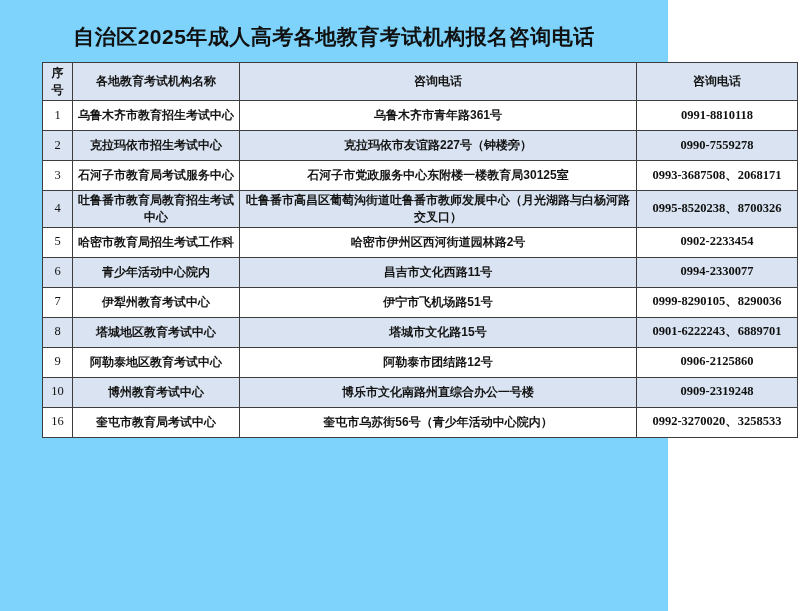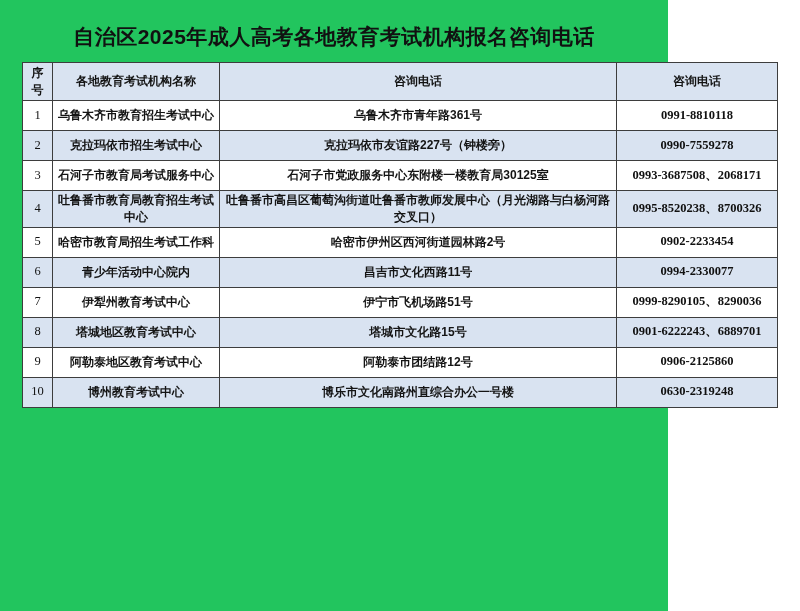--- a/index.html
+++ b/index.html
@@ -7,36 +7,36 @@
     padding: 0;
     background: #ffffff;
     width: 800px;
     height: 611px;
     overflow: hidden;
     font-family: "Liberation Sans", "DejaVu Sans", sans-serif;
   }
   .page {
     width: 668px;
     height: 611px;
-    background: #22c55e;
+    background: #7dd3fc;
   }
   .title {
     padding-top: 26px;
     line-height: 22px;
     text-align: center;
     font-size: 21px;
     font-weight: 700;
     color: #111111;
     letter-spacing: 0.5px;
   }
   table.phone-table {
     border-collapse: collapse;
     table-layout: fixed;
     width: 755px;
-    margin: 14px 0 0 22px;
+    margin: 14px 0 0 42px;
     background: #ffffff;
   }
   .phone-table th, .phone-table td {
     border: 1px solid #3d3d3d;
     text-align: center;
     vertical-align: middle;
     padding: 1px 5px;
     box-sizing: border-box;
     line-height: 1.4;
     overflow: hidden;
@@ -154,23 +154,29 @@
     <td class="num">9</td>
     <td class="name">阿勒泰地区教育考试中心</td>
     <td class="addr">阿勒泰市团结路12号</td>
     <td class="num phone">0906-2125860</td>
   </tr>
 
   <tr>
     <td class="num">10</td>
     <td class="name">博州教育考试中心</td>
     <td class="addr">博乐市文化南路州直综合办公一号楼</td>
-    <td class="num phone">0630-2319248</td>
+    <td class="num phone">0909-2319248</td>
   </tr>
 
 
 
 
 
 
+  <tr>
+    <td class="num">16</td>
+    <td class="name">奎屯市教育局考试中心</td>
+    <td class="addr">奎屯市乌苏街56号（青少年活动中心院内）</td>
+    <td class="num phone">0992-3270020、3258533</td>
+  </tr>
 </tbody>
   </table>
 </div>
 
 </body></html>

